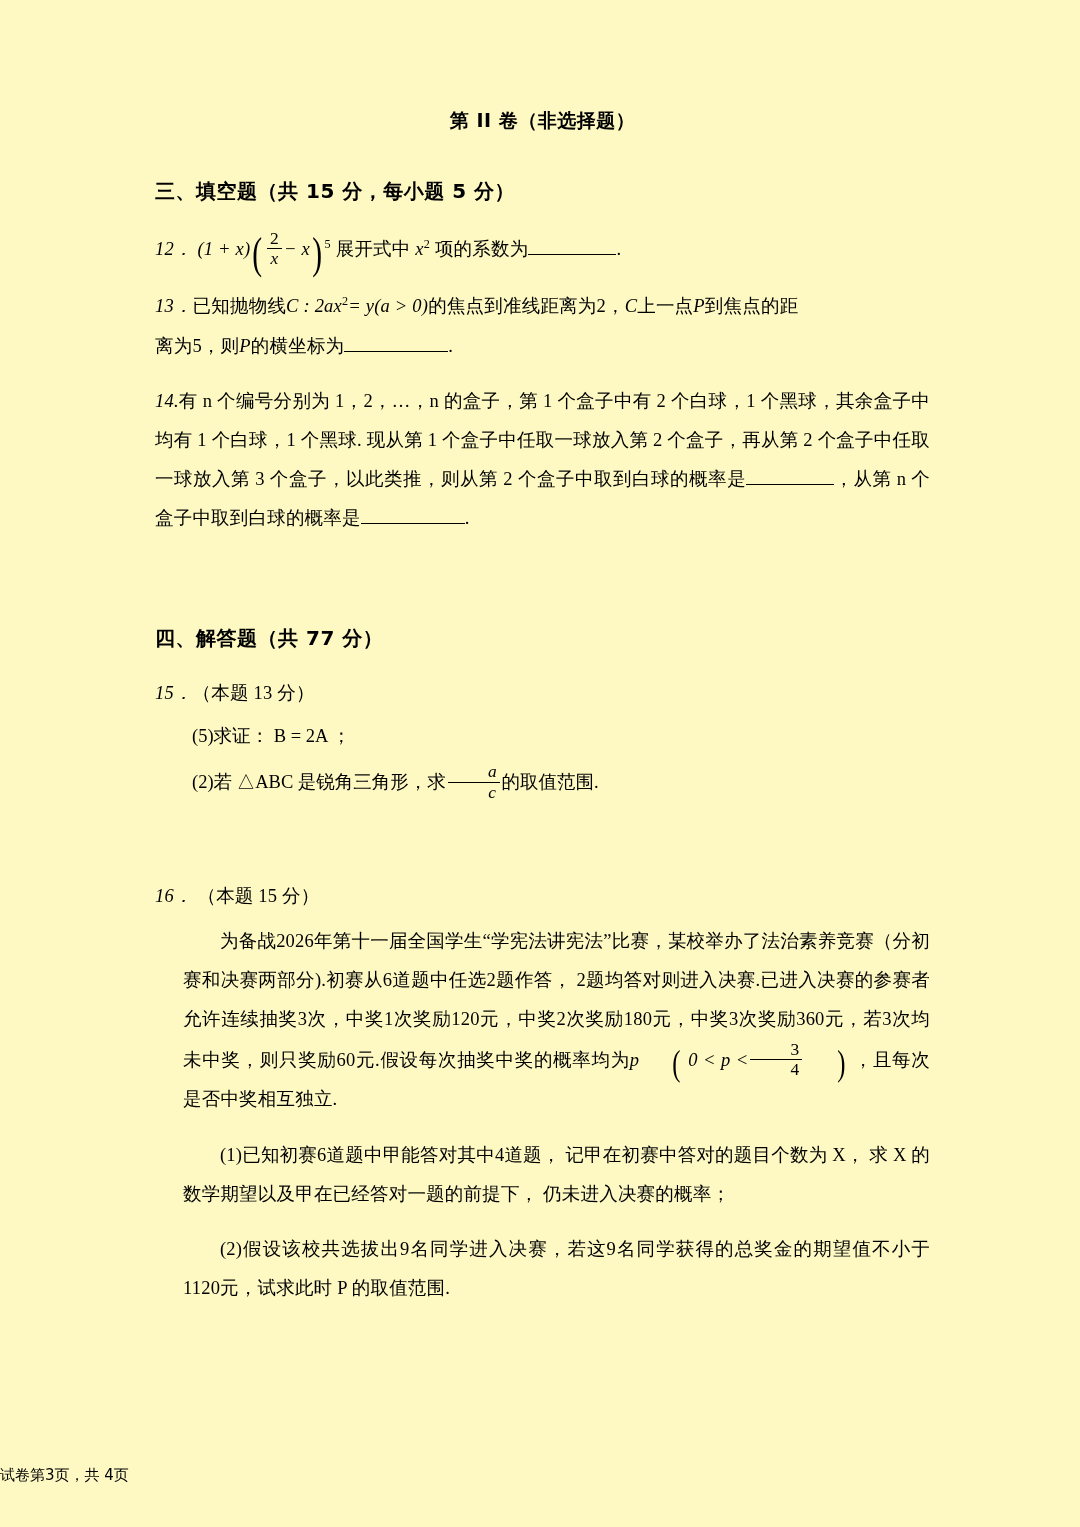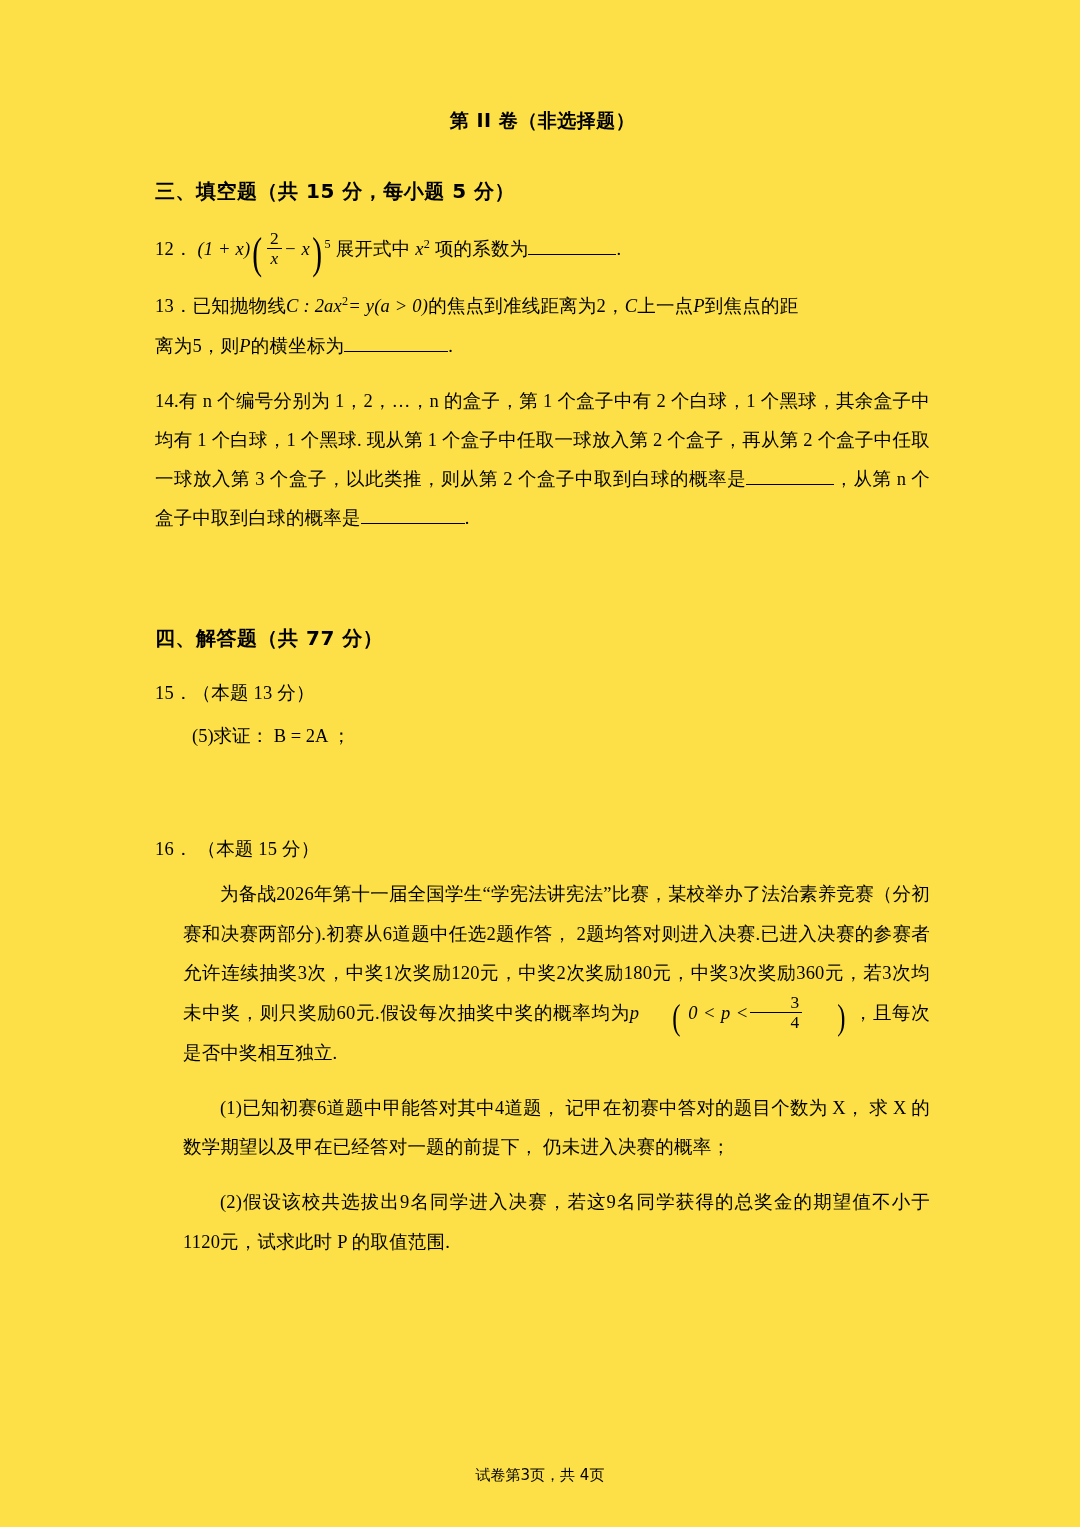--- a/index.html
+++ b/index.html
@@ -4,21 +4,21 @@
 <style>
   html, body {
     margin: 0;
     padding: 0;
     background: #ffffff;
   }
   .page {
     position: relative;
     width: 1080px;
     height: 1527px;
-    background: #fde047;
+    background: #fef9c3;
     font-family: "Liberation Serif", serif;
     color: #000000;
     overflow: hidden;
   }
   .content {
     position: absolute;
     left: 155px;
     top: 108px;
     width: 775px;
   }
@@ -40,20 +40,21 @@
   }
   .q {
     font-size: 18.5px;
     line-height: 2.12;
     text-align: justify;
     margin-bottom: 16px;
     letter-spacing: 0.2px;
   }
   .qnum {
     font-family: "Liberation Serif", serif;
+    font-style: italic;
   }
   .indent {
     text-indent: 2em;
     margin-left: 28px;
   }
   .sub {
     text-indent: 2em;
     font-size: 18.5px;
     line-height: 2.12;
     margin-bottom: 6px;
@@ -98,21 +99,21 @@
     transform: scaleX(0.7);
   }
   sup.expn { font-size: 0.66em; vertical-align: super; }
   .spacer-lg { height: 68px; }
   .spacer-md { height: 26px; }
   .footer {
     position: absolute;
     left: 0;
     right: 0;
     bottom: 42px;
-    text-align: center;
+    text-align: left;
     font-family: "DejaVu Sans", sans-serif;
     font-size: 15px;
     color: #000;
   }
 </style>
 </head>
 <body>
 
 <div class="page">
 
@@ -140,20 +141,23 @@
     </div>
 
     <div class="spacer-md"></div>
 
     <div class="section-head">四、解答题（共 77 分）</div>
 
     <div class="q" style="margin-bottom:4px;">
       <span class="qnum">15．</span><span>（本题 13 分）</span>
     </div>
     <div class="sub">(5)求证： B = 2A ；</div>
+    <div class="sub">
+      <span>(2)若 △ABC 是锐角三角形，求</span><span class="frac"><span class="num it">a</span><span class="den it">c</span></span><span>的取值范围.</span>
+    </div>
 
     <div class="spacer-lg"></div>
 
     <div class="q" style="margin-bottom:6px;">
       <span class="qnum">16．</span>
       <span>（本题 15 分）</span>
     </div>
     <div class="q indent">
       <span>为备战2026年第十一届全国学生“学宪法讲宪法”比赛，某校举办了法治素养竞赛（分初赛和决赛两部分).初赛从6道题中任选2题作答， 2题均答对则进入决赛.已进入决赛的参赛者允许连续抽奖3次，中奖1次奖励120元，中奖2次奖励180元，中奖3次奖励360元，若3次均未中奖，则只奖励60元.假设每次抽奖中奖的概率均为</span><span class="it">p</span><span class="paren-mid">(</span><span class="it">0 &lt; p &lt;</span><span class="frac"><span class="num">3</span><span class="den">4</span></span><span class="paren-mid">)</span><span>，且每次是否中奖相互独立.</span>
     </div>

